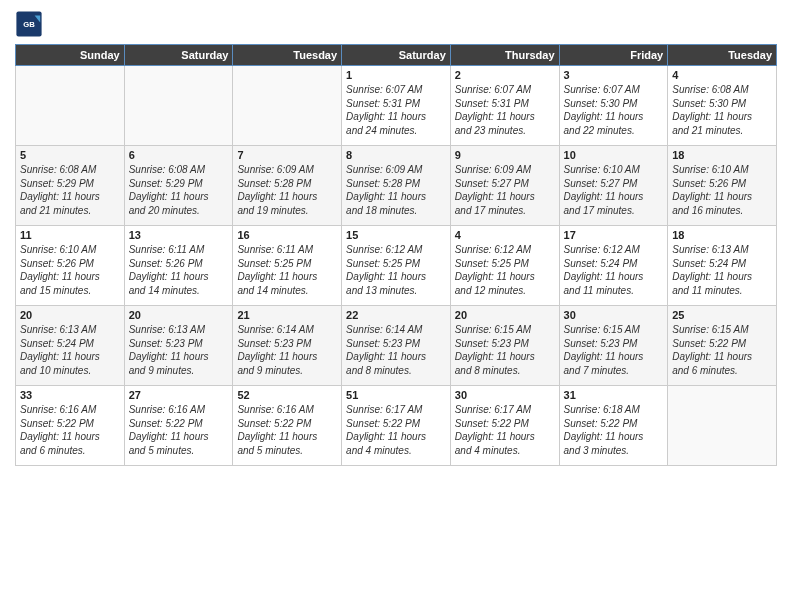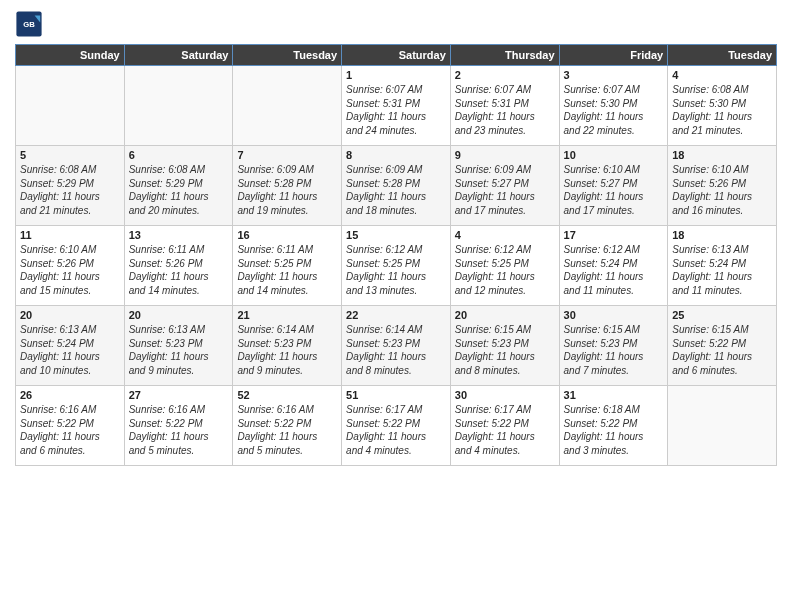--- a/index.html
+++ b/index.html
@@ -232,21 +232,21 @@
             <div class="day-num">30</div>
             <div class="day-info">Sunrise: 6:15 AM<br>Sunset: 5:23 PM<br>Daylight: 11 hours<br>and 7 minutes.</div>
           </td>
           <td>
             <div class="day-num">25</div>
             <div class="day-info">Sunrise: 6:15 AM<br>Sunset: 5:22 PM<br>Daylight: 11 hours<br>and 6 minutes.</div>
           </td>
         </tr>
         <tr>
           <td>
-            <div class="day-num">26</div>
+            <div class="day-num">33</div>
             <div class="day-info">Sunrise: 6:16 AM<br>Sunset: 5:22 PM<br>Daylight: 11 hours<br>and 6 minutes.</div>
           </td>
           <td>
             <div class="day-num">27</div>
             <div class="day-info">Sunrise: 6:16 AM<br>Sunset: 5:22 PM<br>Daylight: 11 hours<br>and 5 minutes.</div>
           </td>
           <td>
             <div class="day-num">52</div>
             <div class="day-info">Sunrise: 6:16 AM<br>Sunset: 5:22 PM<br>Daylight: 11 hours<br>and 5 minutes.</div>
           </td>

